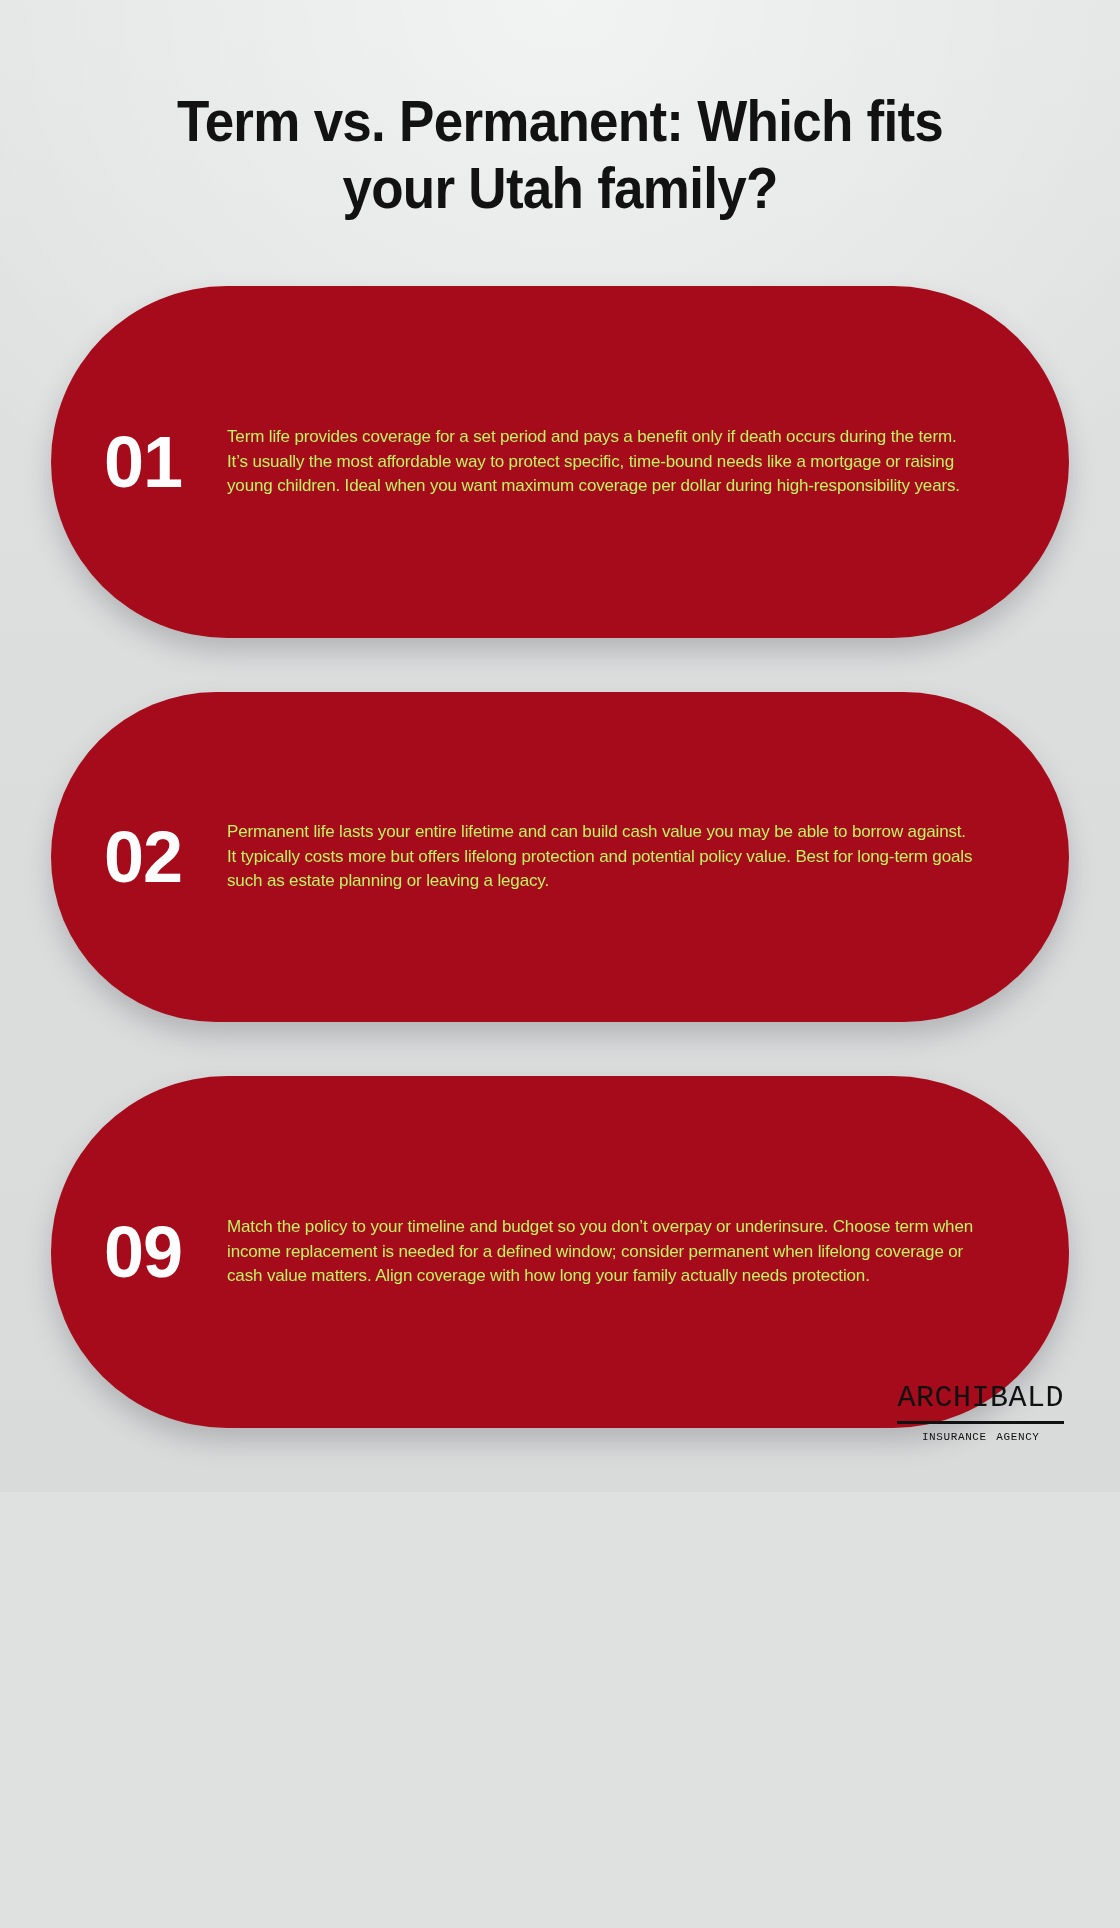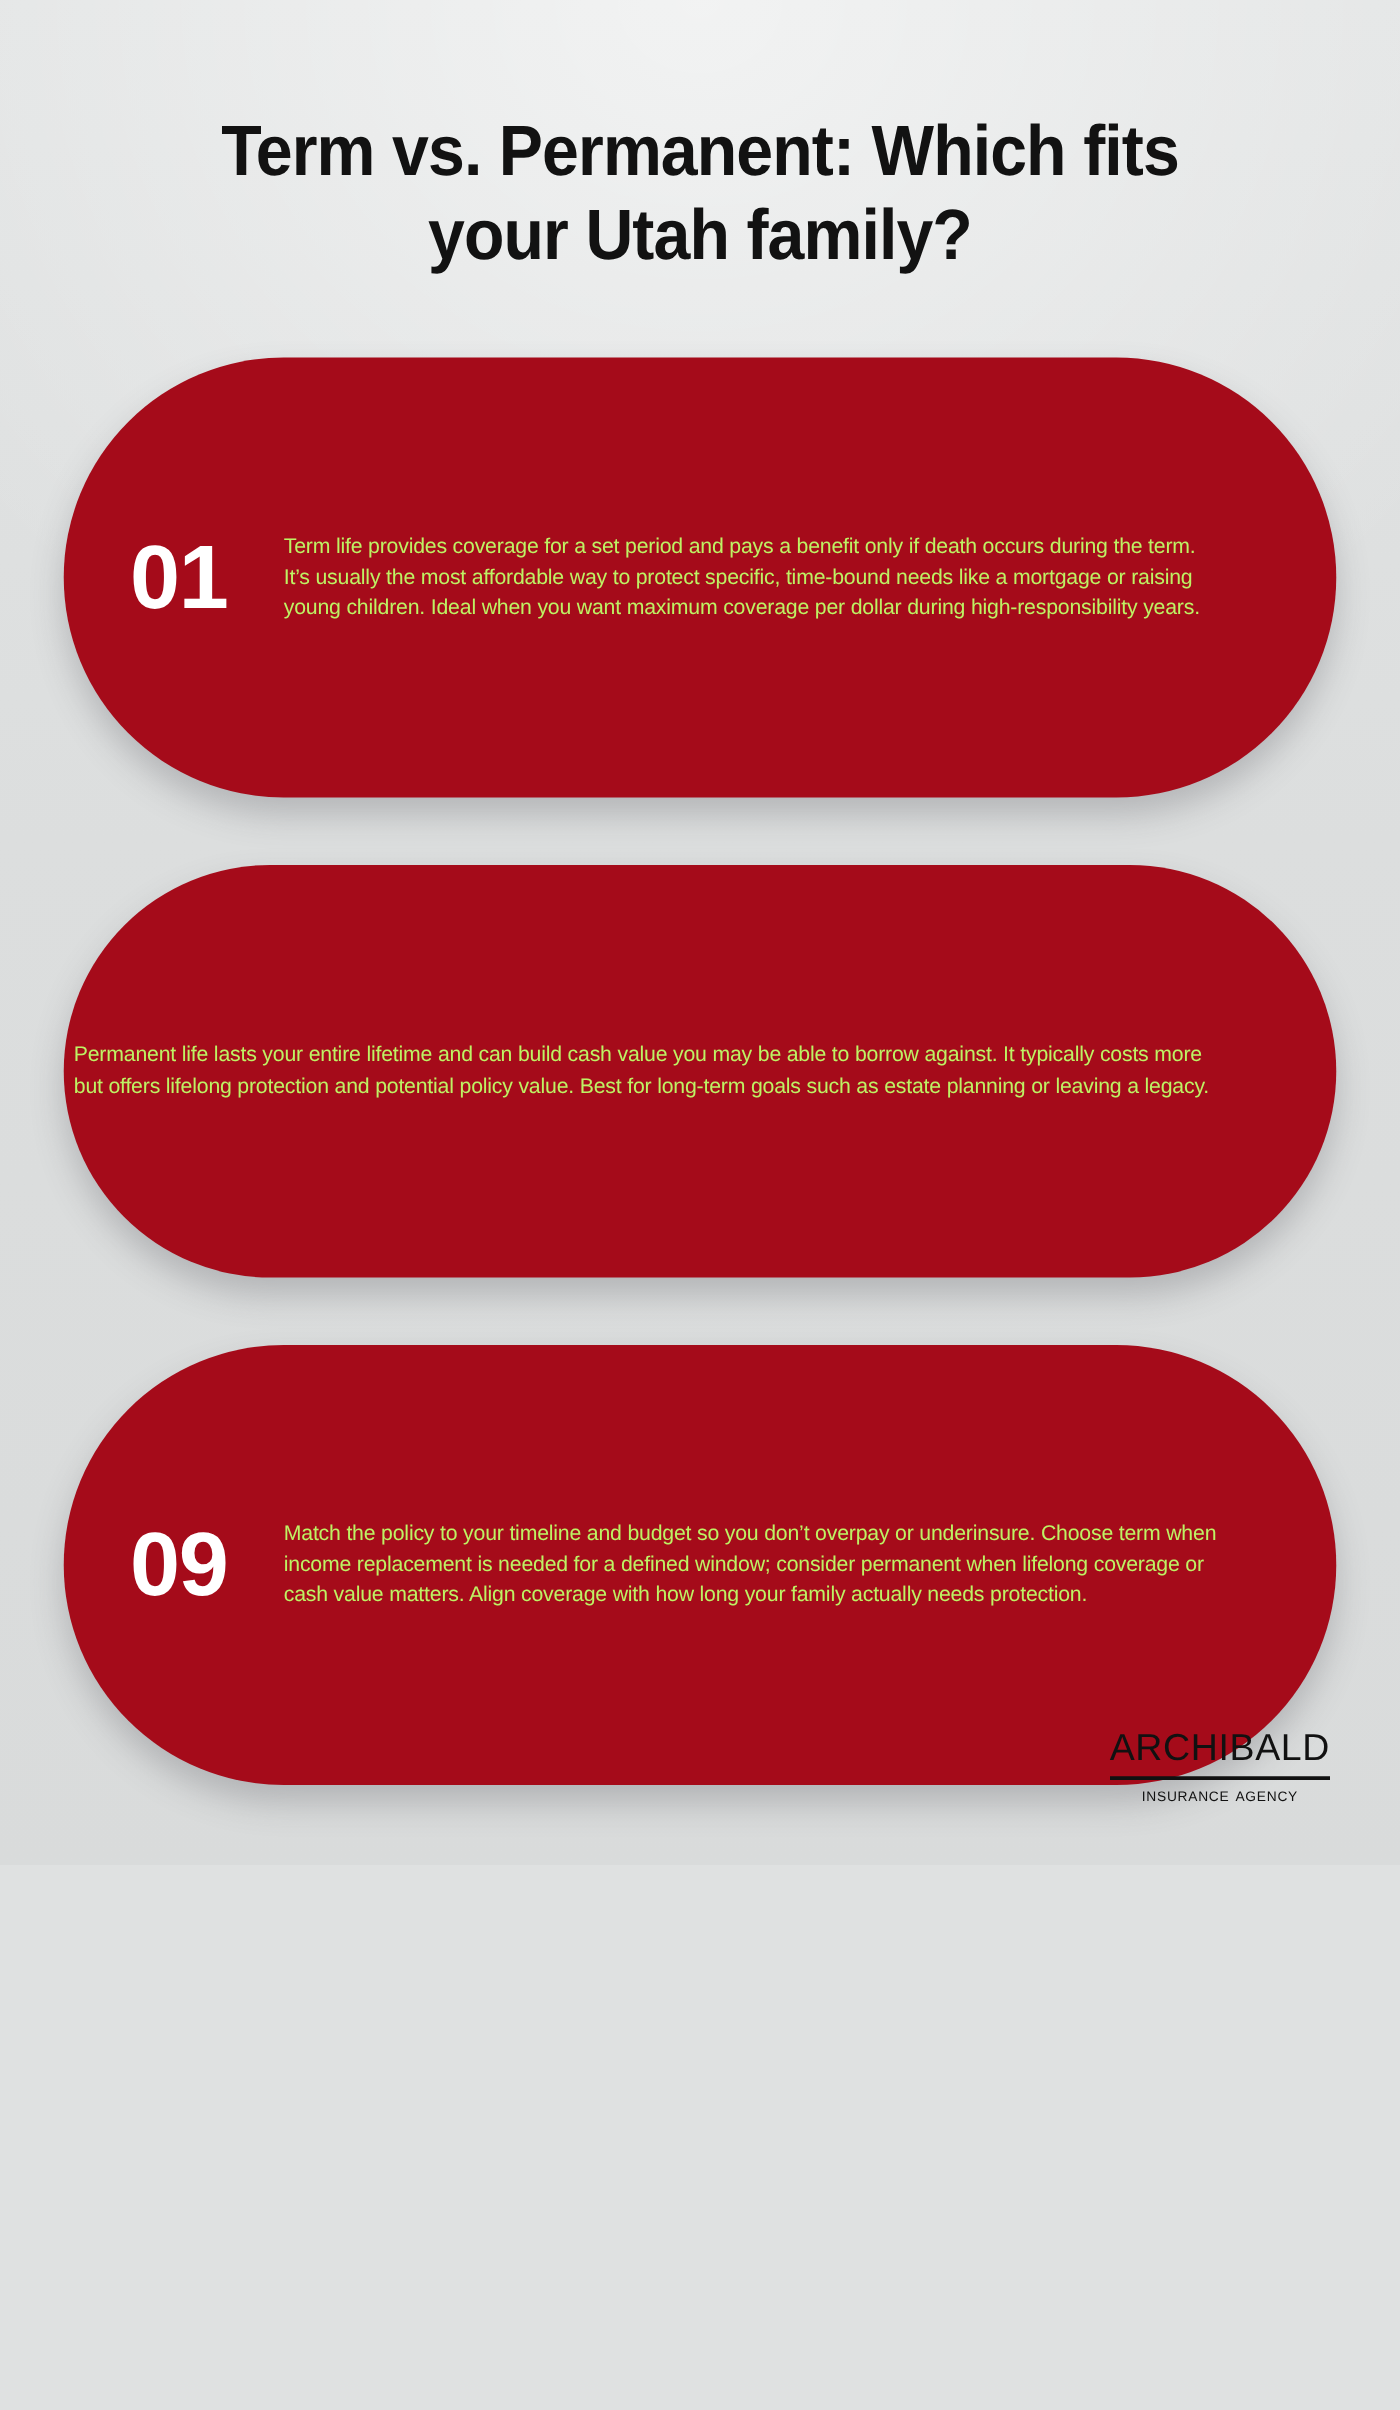--- a/index.html
+++ b/index.html
@@ -104,21 +104,21 @@
   .card-2 { min-height: 330px; }
   .card-3 { min-height: 352px; }
 
   
   .logo {
     position: absolute;
     right: 56px;
     bottom: 48px;
     text-align: center;
     color: #111111;
-    font-family: Liberation Sans, sans-serif;
+    font-family: Liberation Mono, monospace;
   }
 
   .logo-main {
     font-size: 43px;
     line-height: 1;
     letter-spacing: 0.5px;
     font-weight: normal;
     font-variant: small-caps;
     text-transform: lowercase;
     padding-bottom: 5px;
@@ -152,20 +152,21 @@
   </h1>
 
   <div class="cards">
 
     <div class="card card-1">
       <div class="card-number">01</div>
       <div class="card-text">Term life provides coverage for a set period and pays a benefit only if death occurs during the term. It’s usually the most affordable way to protect specific, time-bound needs like a mortgage or raising young children. Ideal when you want maximum coverage per dollar during high-responsibility years.</div>
     </div>
 
     <div class="card card-2">
+      <div class="card-number">02</div>
       <div class="card-text">Permanent life lasts your entire lifetime and can build cash value you may be able to borrow against. It typically costs more but offers lifelong protection and potential policy value. Best for long-term goals such as estate planning or leaving a legacy.</div>
     </div>
 
     <div class="card card-3">
       <div class="card-number">09</div>
       <div class="card-text">Match the policy to your timeline and budget so you don’t overpay or underinsure. Choose term when income replacement is needed for a defined window; consider permanent when lifelong coverage or cash value matters. Align coverage with how long your family actually needs protection.</div>
     </div>
 
   </div>
 

